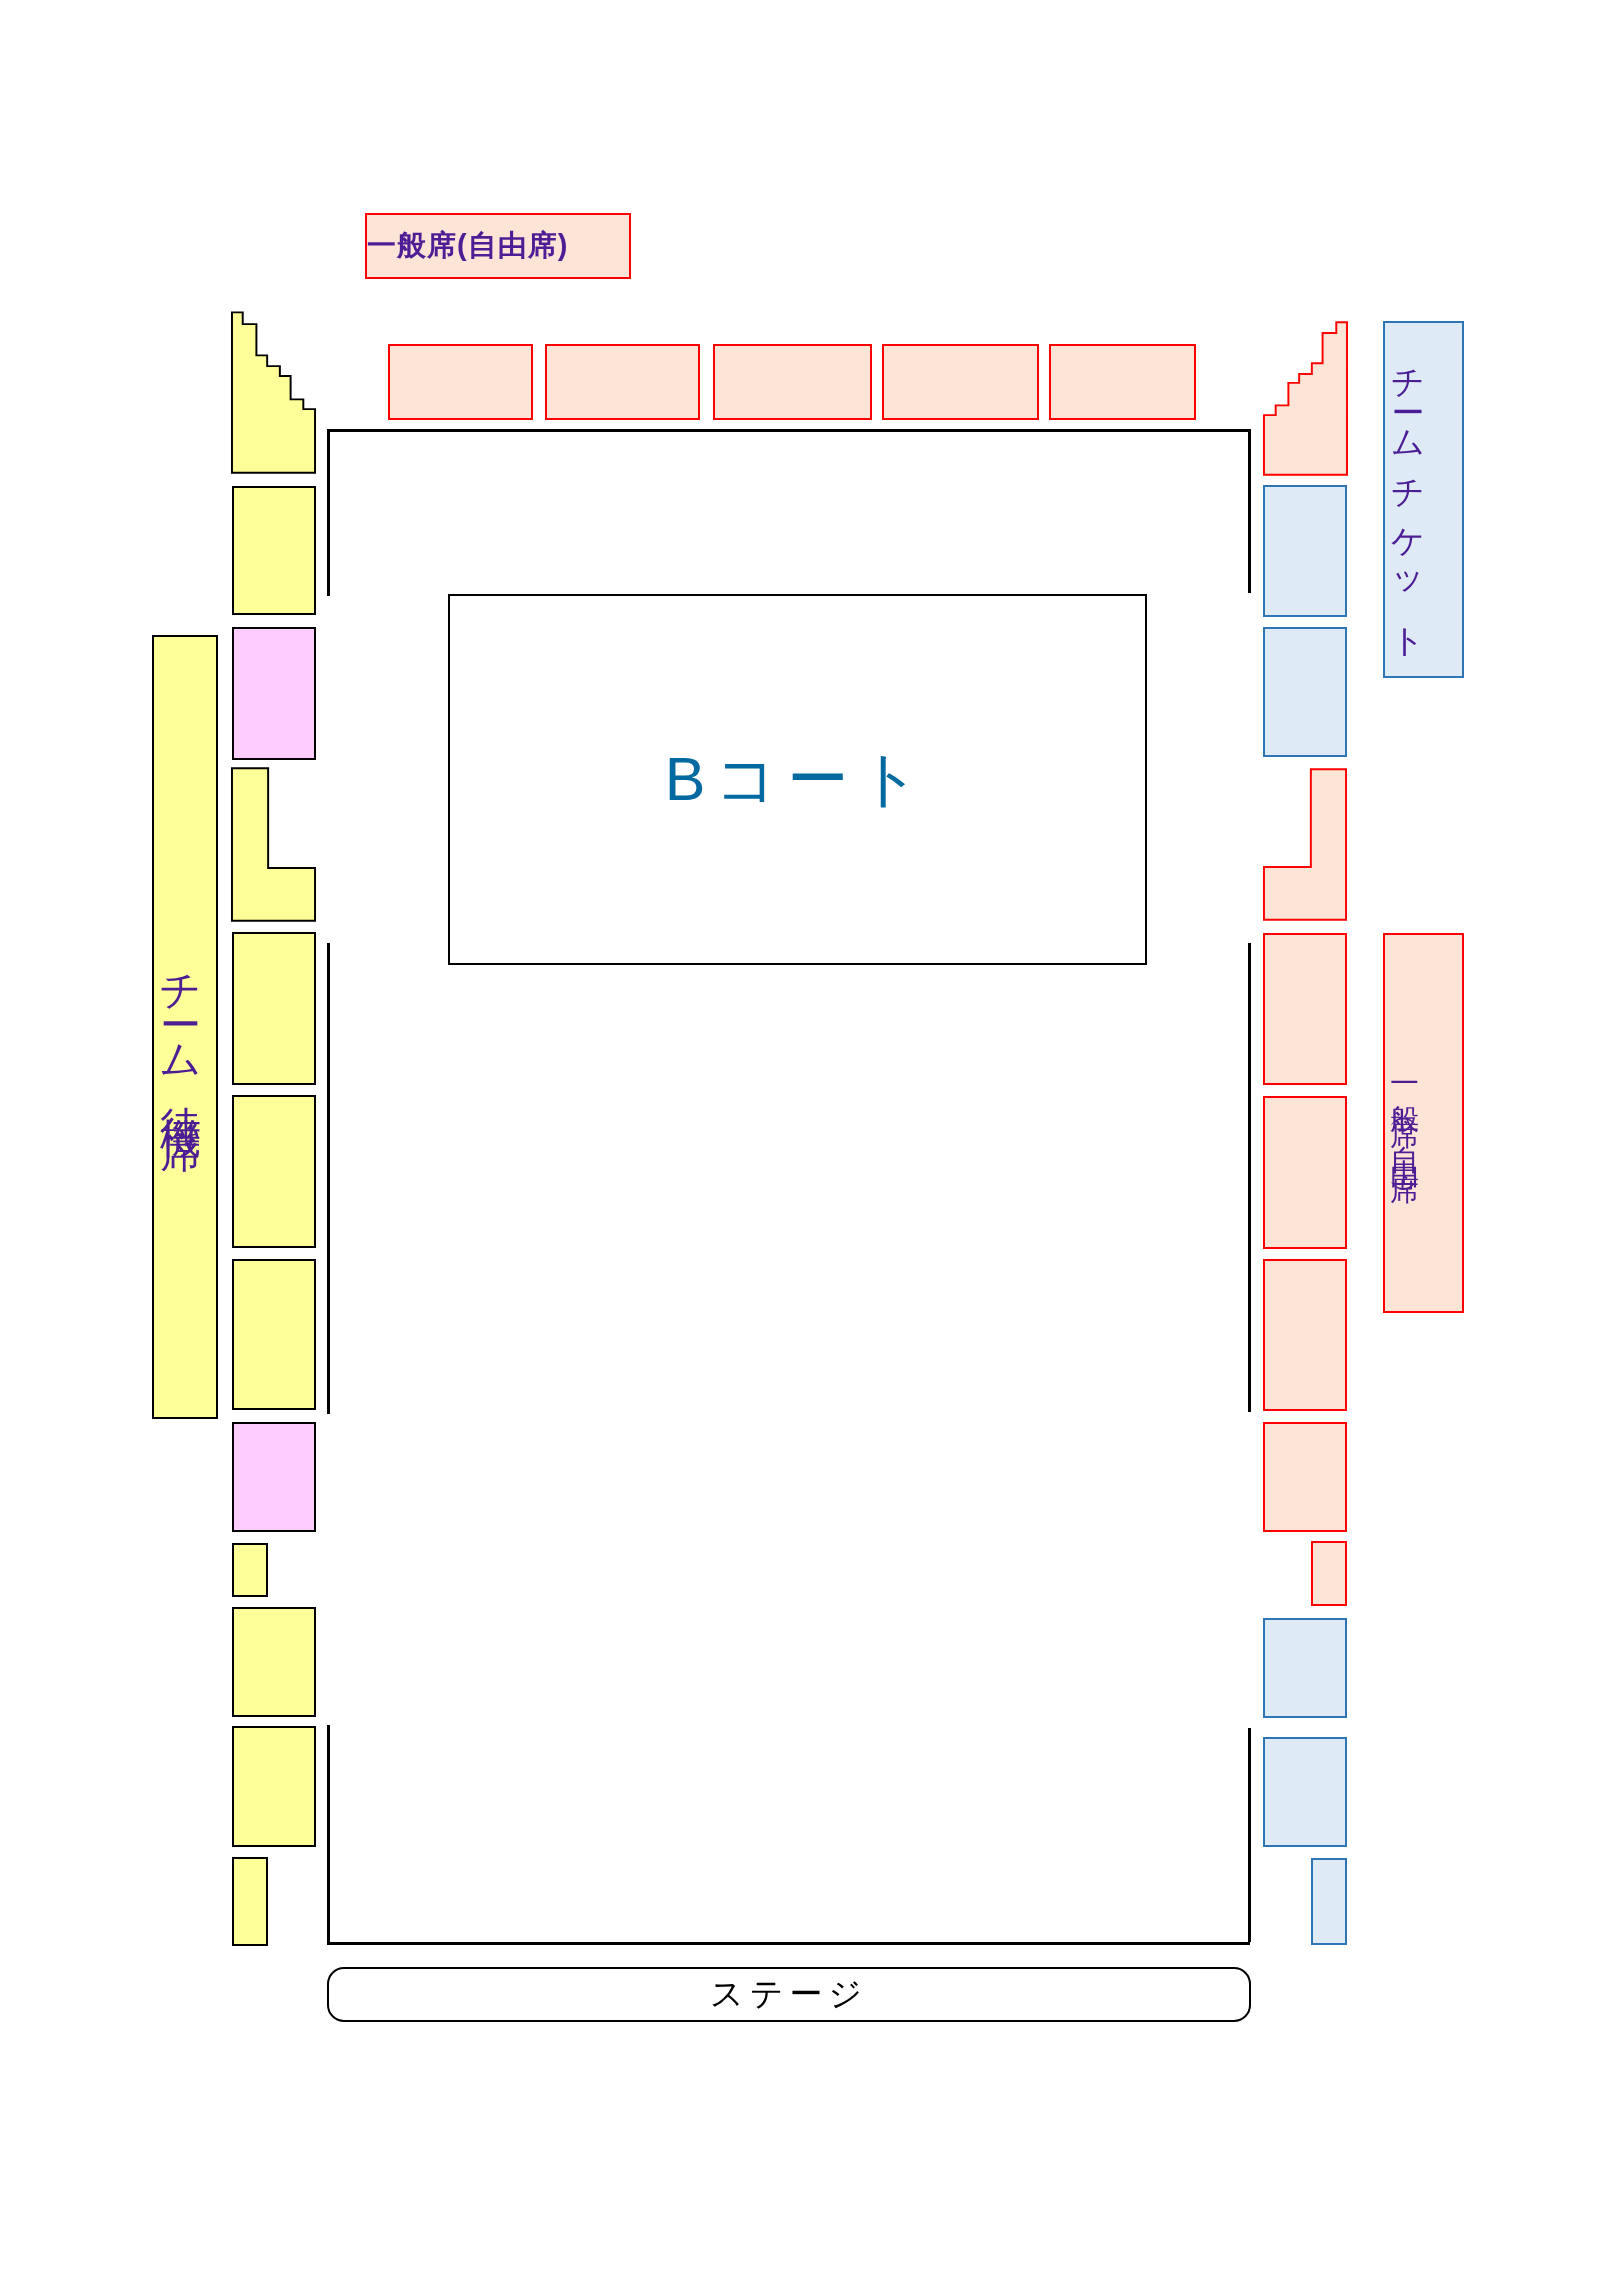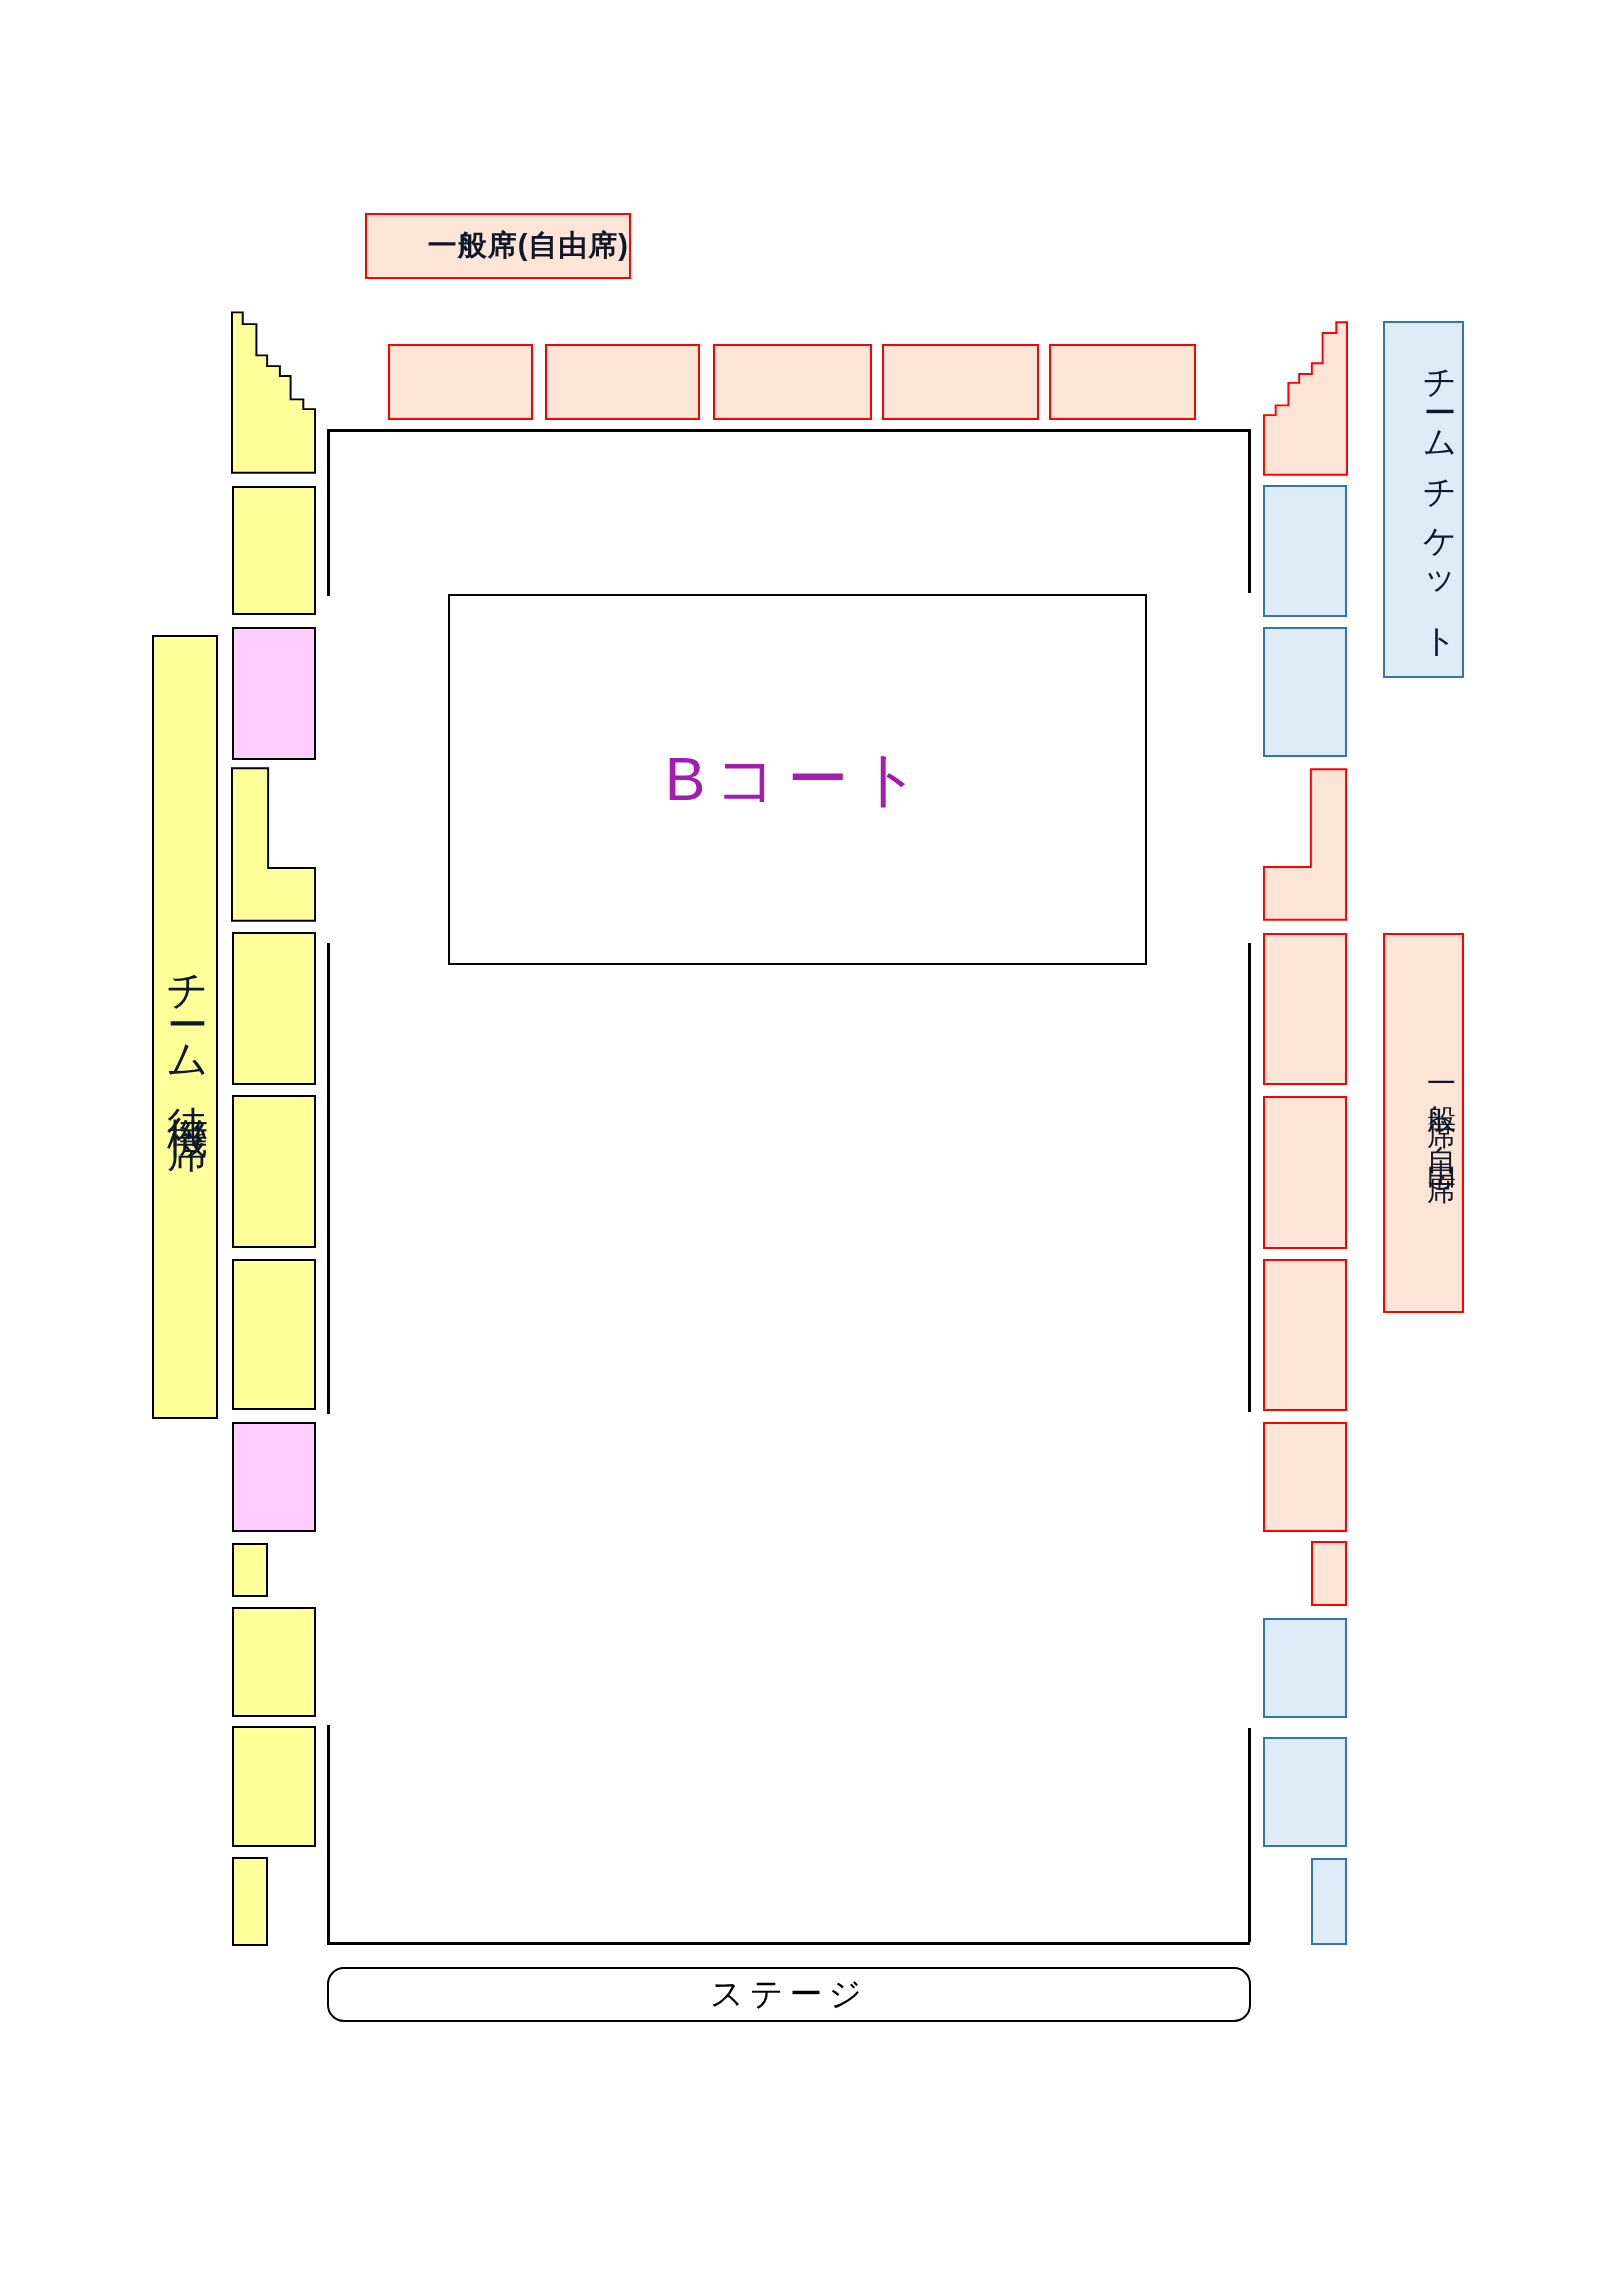--- a/index.html
+++ b/index.html
@@ -14,31 +14,31 @@
   .seat.pink{background:#FCE4D6;border:2px solid #FF0000;}
   .seat.blue{background:#DEEBF7;border:2px solid #2E75B6;}
   
   .wall{position:absolute;background:#000000;}
   .wall.h{height:2.9px;}
   .wall.v{width:2.9px;}
   
   .court{
     position:absolute;box-sizing:border-box;border:2.9px solid #000000;background:#ffffff;
     display:flex;align-items:center;justify-content:center;
-    font-size:61px;letter-spacing:9.8px;color:#a21caf;
+    font-size:61px;letter-spacing:9.8px;color:#0369a1;
   }
   .stage{
     position:absolute;box-sizing:border-box;border:2.9px solid #000000;background:#ffffff;
     display:flex;align-items:center;justify-content:center;
     font-size:33px;letter-spacing:5.9px;color:#000000;
   }
   
   .label-box{
     position:absolute;box-sizing:border-box;
-    display:flex;align-items:center;justify-content:flex-end;color:#0f172a;
+    display:flex;align-items:center;justify-content:flex-start;color:#4c1d95;
   }
   .label-top{
     background:#FCE4D6;border:2px solid #FF0000;
     font-size:29px;font-weight:bold;letter-spacing:1px;
   }
   .label-team-ticket{
     background:#DEEBF7;border:2px solid #2E75B6;font-size:33px;
   }
   .label-general-right{
     background:#FCE4D6;border:2px solid #FF0000;font-size:29px;

